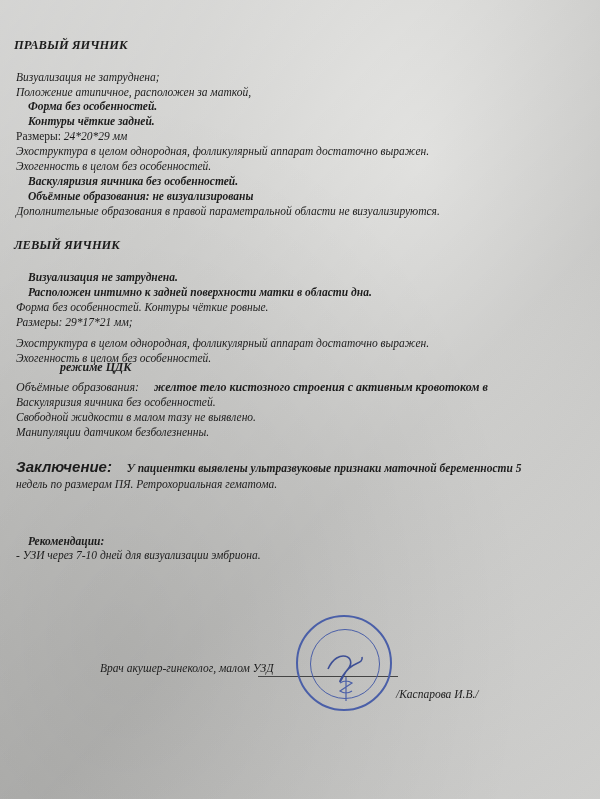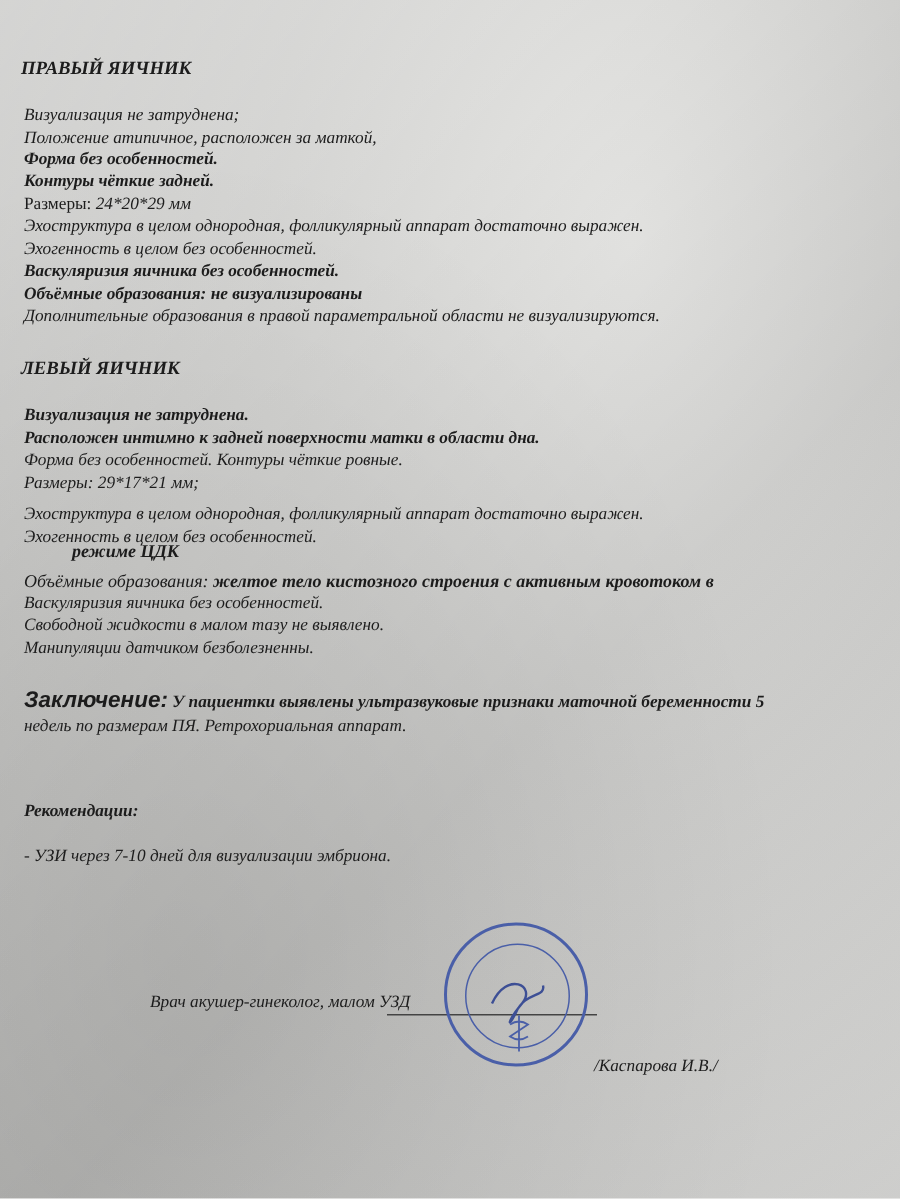--- a/index.html
+++ b/index.html
@@ -4,21 +4,21 @@
 <style>
   html,body{margin:0;padding:0;}
   body{width:600px;height:799px;overflow:hidden;position:relative;
     background: radial-gradient(ellipse at 70% 20%, #e6e6e4 0%, #d2d2d0 40%, #bdbdbb 100%);
     font-family:"Liberation Serif", serif; color:#1c1c1c;}
   .paper{position:absolute;left:0;top:0;width:600px;height:799px;
     background:
       linear-gradient(135deg, rgba(255,255,255,0.25) 0%, rgba(0,0,0,0) 30%, rgba(0,0,0,0.06) 60%, rgba(255,255,255,0.15) 100%),
       radial-gradient(ellipse at 20% 80%, rgba(0,0,0,0.08), rgba(0,0,0,0) 60%);}
   .ln{position:absolute;left:16px;font-style:italic;font-size:11.5px;white-space:nowrap;line-height:14px;}
-  .b{font-weight:bold;}
+  .b{font-weight:bold;margin-left:12px;}
   .h{font-weight:bold;font-size:12.5px;left:14px;}
   .u{}
   .concl-label{font-size:15px;font-weight:bold;font-family:"Liberation Sans",sans-serif;}
   .stamp{position:absolute;left:296px;top:615px;width:96px;height:96px;border:2px solid #4a5fa8;border-radius:50%;
     box-sizing:border-box;}
   .stamp-inner{position:absolute;left:12px;top:12px;width:68px;height:68px;border:1.5px solid #4a5fa8;border-radius:50%;}
   .stamp-text{position:absolute;left:0;top:0;width:96px;height:96px;}
   .sig-line{position:absolute;left:258px;top:676px;width:140px;border-top:1px solid #444;}
 </style>
 </head>
@@ -45,27 +45,27 @@
 <div class="ln" style="top:315px"><span>Размеры: </span><span class="u">29*17*21    </span><span>мм;</span></div>
 <div class="ln" style="top:336px">Эхоструктура в целом однородная, фолликулярный аппарат достаточно выражен.</div>
 <div class="ln" style="top:351px">Эхогенность в целом без особенностей.</div>
 <div class="ln" style="top:380px;font-size:12px"><span>Объёмные образования: </span><span class="b">желтое тело   кистозного строения   с   активным кровотоком в</span></div>
 <div class="ln b" style="top:360px;left:48px;font-size:12px">режиме ЦДК</div>
 <div class="ln" style="top:395px">Васкуляризия яичника без особенностей.</div>
 <div class="ln" style="top:410px"><span class="u">Свободной   жидкости</span>   <span>в малом   тазу   не выявлено.</span></div>
 <div class="ln" style="top:425px"><span class="u">Манипуляции</span> <span>датчиком безболезненны.</span></div>
 
 <div class="ln" style="top:458px;line-height:18px"><span class="concl-label">Заключение:</span><span class="b"> У пациентки выявлены ультразвуковые признаки маточной беременности   5</span></div>
-<div class="ln" style="top:477px">недель    по   размерам ПЯ.   Ретрохориальная аппарат.</div>
+<div class="ln" style="top:477px">недель    по   размерам ПЯ.   Ретрохориальная гематома.</div>
 
 <div class="ln b u" style="top:534px">Рекомендации:</div>
-<div class="ln" style="top:564px">- УЗИ   через 7-10 дней для визуализации эмбриона.</div>
+<div class="ln" style="top:548px">- УЗИ   через 7-10 дней для визуализации эмбриона.</div>
 
 <div class="ln" style="top:661px;left:100px">Врач акушер-гинеколог, малом УЗД</div>
 <div class="sig-line"></div>
-<div class="ln" style="top:704px;left:396px">/Каспарова И.В./</div>
+<div class="ln" style="top:687px;left:396px">/Каспарова И.В./</div>
 <div class="stamp">
   <div class="stamp-inner"></div>
   <svg class="stamp-text" viewBox="0 0 96 96">
     <path d="M30 52 C40 30, 60 40, 50 52 S 40 70, 46 58 C52 44, 66 48, 64 40" fill="none" stroke="#3d4f95" stroke-width="1.6"></path>
     <path d="M48 60 L48 84 M42 66 Q48 62 54 66 Q48 70 42 74 Q48 78 54 74" fill="none" stroke="#4a5fa8" stroke-width="1.2"></path>
   </svg>
 </div>
 
 </body></html>

